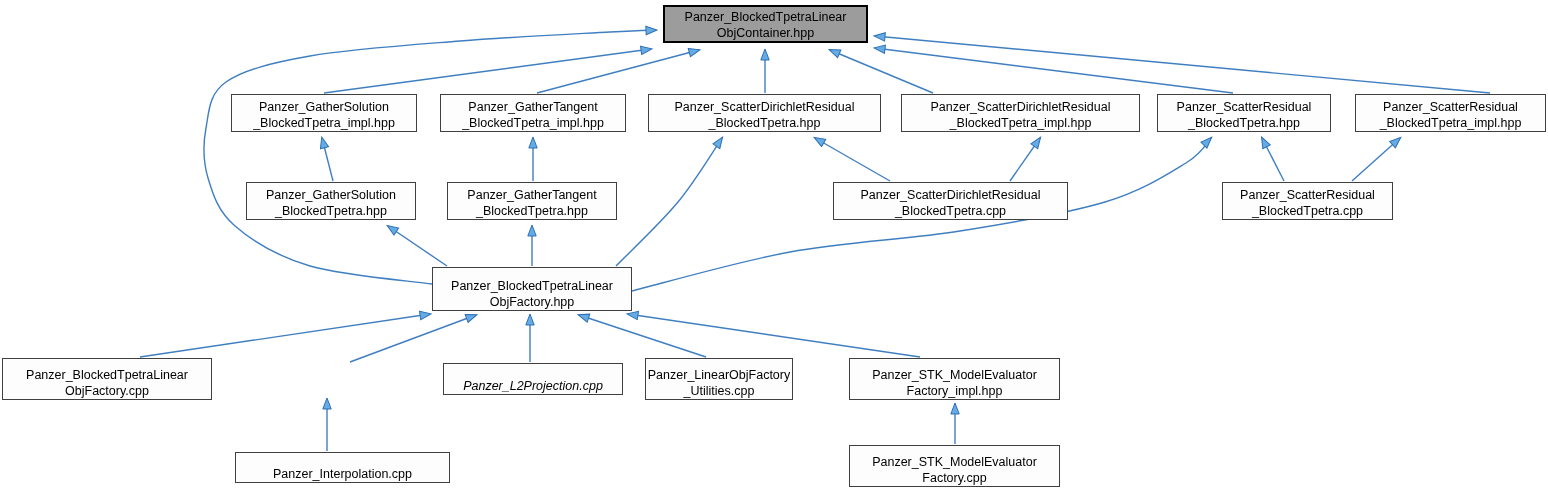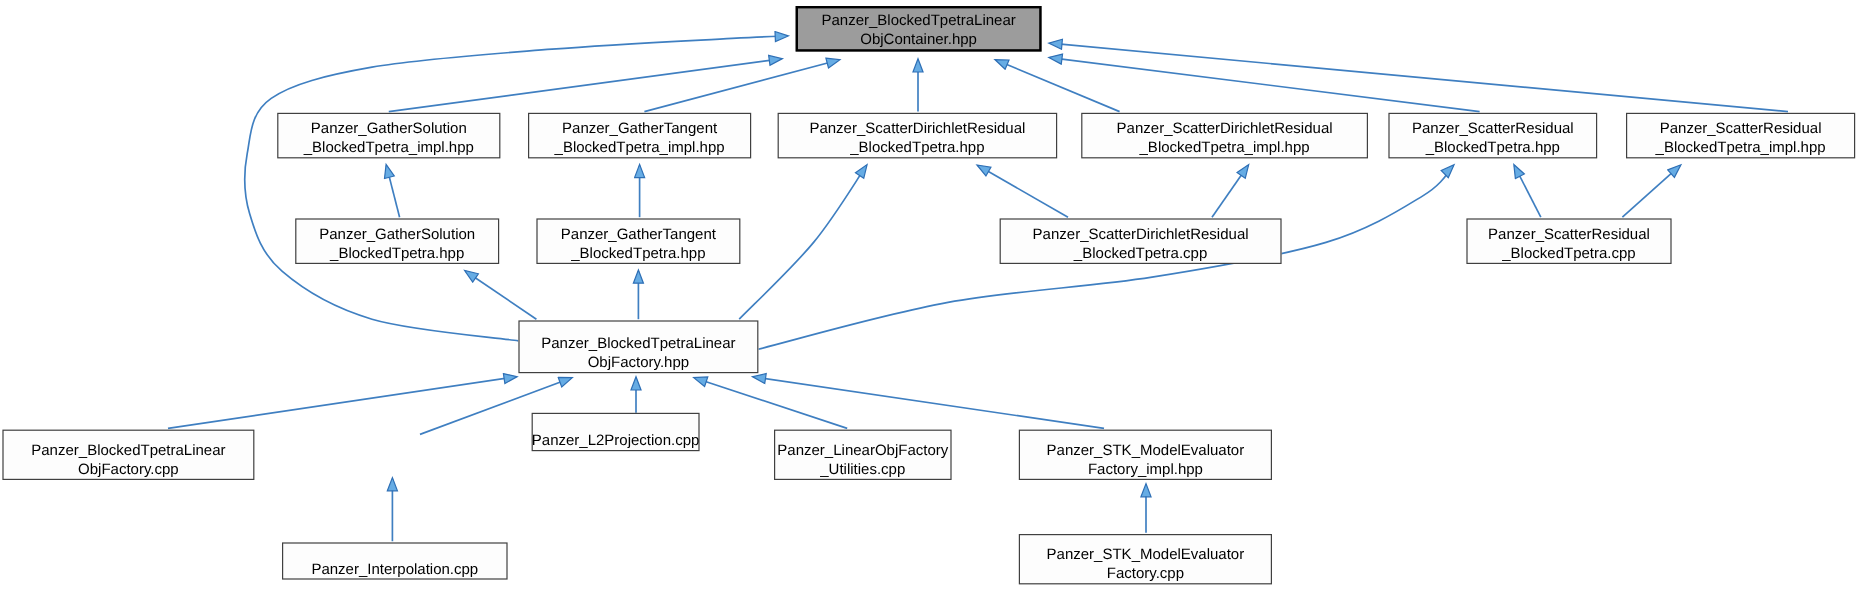--- a/index.html
+++ b/index.html
@@ -83,21 +83,21 @@
     <div class="node" style="left: 447px; top: 182px; width: 170px; height: 38px;"><span>Panzer_GatherTangent
 _BlockedTpetra.hpp</span></div>
     <div class="node" style="left: 833px; top: 182px; width: 235px; height: 38px;"><span>Panzer_ScatterDirichletResidual
 _BlockedTpetra.cpp</span></div>
     <div class="node" style="left: 1222px; top: 182px; width: 171px; height: 38px;"><span>Panzer_ScatterResidual
 _BlockedTpetra.cpp</span></div>
     <div class="node" style="left: 432px; top: 267px; width: 200px; height: 44px;"><span>Panzer_BlockedTpetraLinear
 ObjFactory.hpp</span></div>
     <div class="node" style="left: 2px; top: 358px; width: 210px; height: 42px;"><span>Panzer_BlockedTpetraLinear
 ObjFactory.cpp</span></div>
-    <div class="node" style="left: 443px; top: 344px; width: 140px; height: 32px;"><span>Panzer_L2Projection.cpp</span></div>
+    <div class="node" style="left: 443px; top: 363px; width: 180px; height: 32px; font-style: italic;"><span>Panzer_L2Projection.cpp</span></div>
     <div class="node" style="left: 645px; top: 358px; width: 148px; height: 42px;"><span>Panzer_LinearObjFactory
 _Utilities.cpp</span></div>
     <div class="node" style="left: 849px; top: 358px; width: 211px; height: 42px;"><span>Panzer_STK_ModelEvaluator
 Factory_impl.hpp</span></div>
-    <div class="node" style="left: 235px; top: 452px; width: 188px; height: 31px;"><span>Panzer_Interpolation.cpp</span></div>
+    <div class="node" style="left: 235px; top: 452px; width: 215px; height: 31px;"><span>Panzer_Interpolation.cpp</span></div>
     <div class="node" style="left: 849px; top: 445px; width: 211px; height: 42px;"><span>Panzer_STK_ModelEvaluator
 Factory.cpp</span></div>
   </div>
 
 </body></html>

